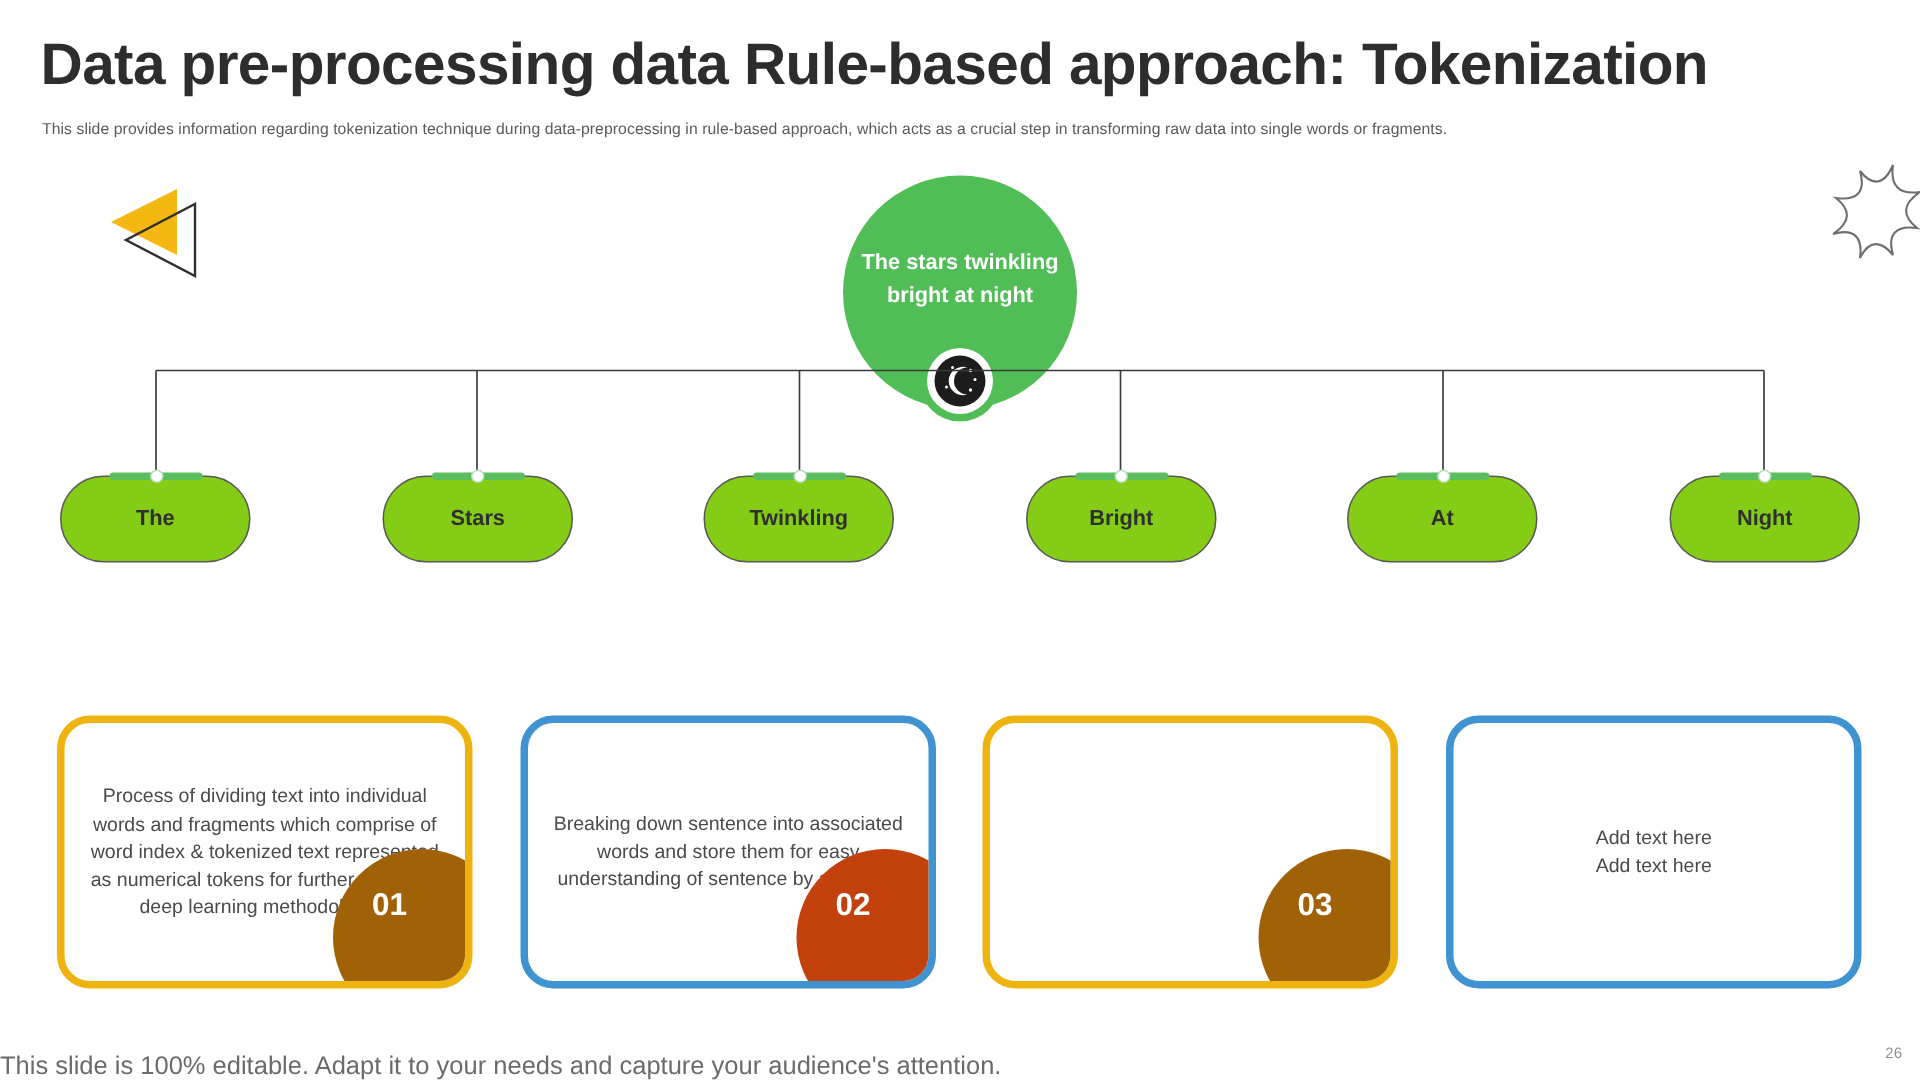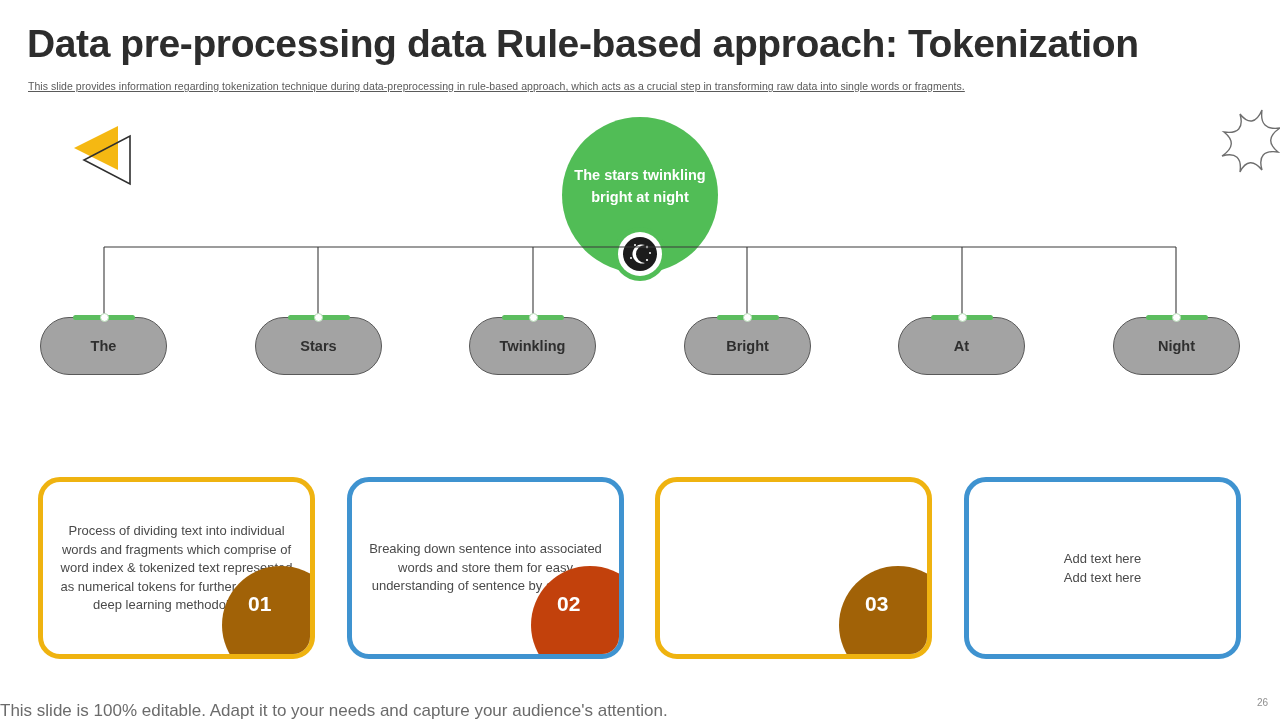--- a/index.html
+++ b/index.html
@@ -28,21 +28,20 @@
     white-space: nowrap;
   }
   .slide-subtitle {
     position: absolute;
     left: 28px;
     top: 80px;
     font-size: 10.5px;
     color: #5a5a5a;
     white-space: nowrap;
     letter-spacing: 0.05px;
-    text-decoration: underline;
   }
 
   
   .deco-triangle {
     position: absolute;
     left: 60px;
     top: 118px;
     width: 80px;
     height: 72px;
   }
@@ -111,21 +110,21 @@
   }
 
   
   .token-pill {
     position: absolute;
     top: 317px;
     width: 127px;
     height: 58px;
     border: 1px solid #595959;
     border-radius: 29px;
-    background: #a3a3a3;
+    background: #84cc16;
     display: flex;
     align-items: center;
     justify-content: center;
     box-sizing: border-box;
   }
   .token-label {
     font-size: 14.5px;
     font-weight: bold;
     color: #2f2f2f;
   }

